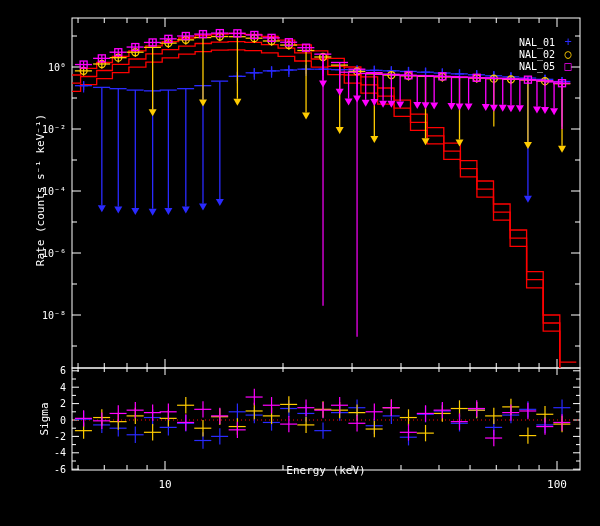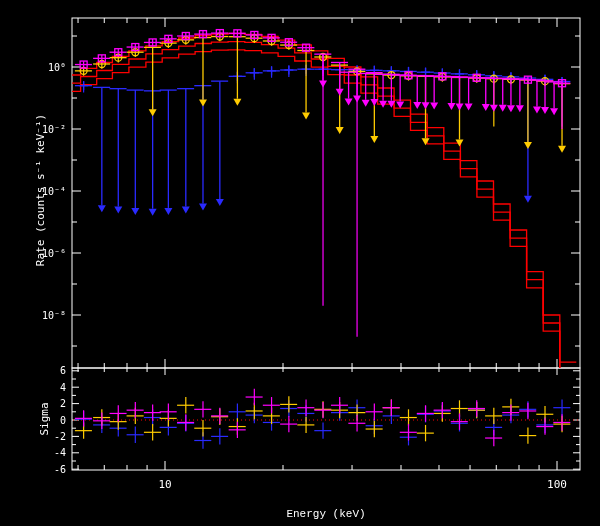--- a/index.html
+++ b/index.html
@@ -2,21 +2,21 @@
 <html><head>
 <meta charset="utf-8">
 <style>
   html,body{margin:0;padding:0;background:#000;}
   .screen{
     position:relative;width:600px;height:526px;background:#000;overflow:hidden;
     font-family:"DejaVu Sans Mono","Liberation Mono",monospace;color:#fff;
   }
   .overlay{position:absolute;white-space:nowrap;color:#fff;}
   .title-text{top:4px;right:20px;font-size:10px;letter-spacing:0px;}
-  .energy-label{top:508px;left:326px;transform:translateX(-50%);font-size:11px;font-family:Liberation Mono, monospace;}
+  .energy-label{top:464px;left:326px;transform:translateX(-50%);font-size:11px;}
   .rate-label{top:190px;left:40px;transform:translate(-50%,-50%) rotate(-90deg);font-size:11px;}
   .sigma-label{top:419px;left:44px;transform:translate(-50%,-50%) rotate(-90deg);font-size:11px;}
   .legend{position:absolute;top:36px;left:470px;width:104px;}
   .legend-row{display:flex;justify-content:flex-end;align-items:center;height:12px;gap:7px;font-size:10px;}
   .legend-symbol{display:inline-block;width:12px;text-align:center;font-size:12px;line-height:12px;}
   svg{position:absolute;top:0;left:0;}
 </style>
 </head>
 <body>
 
@@ -672,14 +672,28 @@
         <line x1="553.2998453576558" x2="570.3383973198432" y1="422.46" y2="422.46" stroke="#ff00ff" stroke-width="1.2"></line>
         <line x1="562.0321920844275" x2="562.0321920844275" y1="414.26" y2="430.66" stroke="#ff00ff" stroke-width="1.2"></line>
       </g>
     </svg>
 
 
   <div class="overlay rate-label">Rate (counts s⁻¹ keV⁻¹)</div>
   <div class="overlay sigma-label">Sigma</div>
   <div class="overlay energy-label">Energy (keV)</div>
 
+  <div class="legend">
+    <div class="legend-row">
+      <span>NAL_01</span>
+      <span class="legend-symbol" style="color: rgb(42, 42, 255);">+</span>
+    </div>
+    <div class="legend-row">
+      <span>NAL_02</span>
+      <span class="legend-symbol" style="color: rgb(255, 204, 0);">○</span>
+    </div>
+    <div class="legend-row">
+      <span>NAL_05</span>
+      <span class="legend-symbol" style="color: rgb(255, 0, 255);">□</span>
+    </div>
+  </div>
 
 </div>
 
 </body></html>

